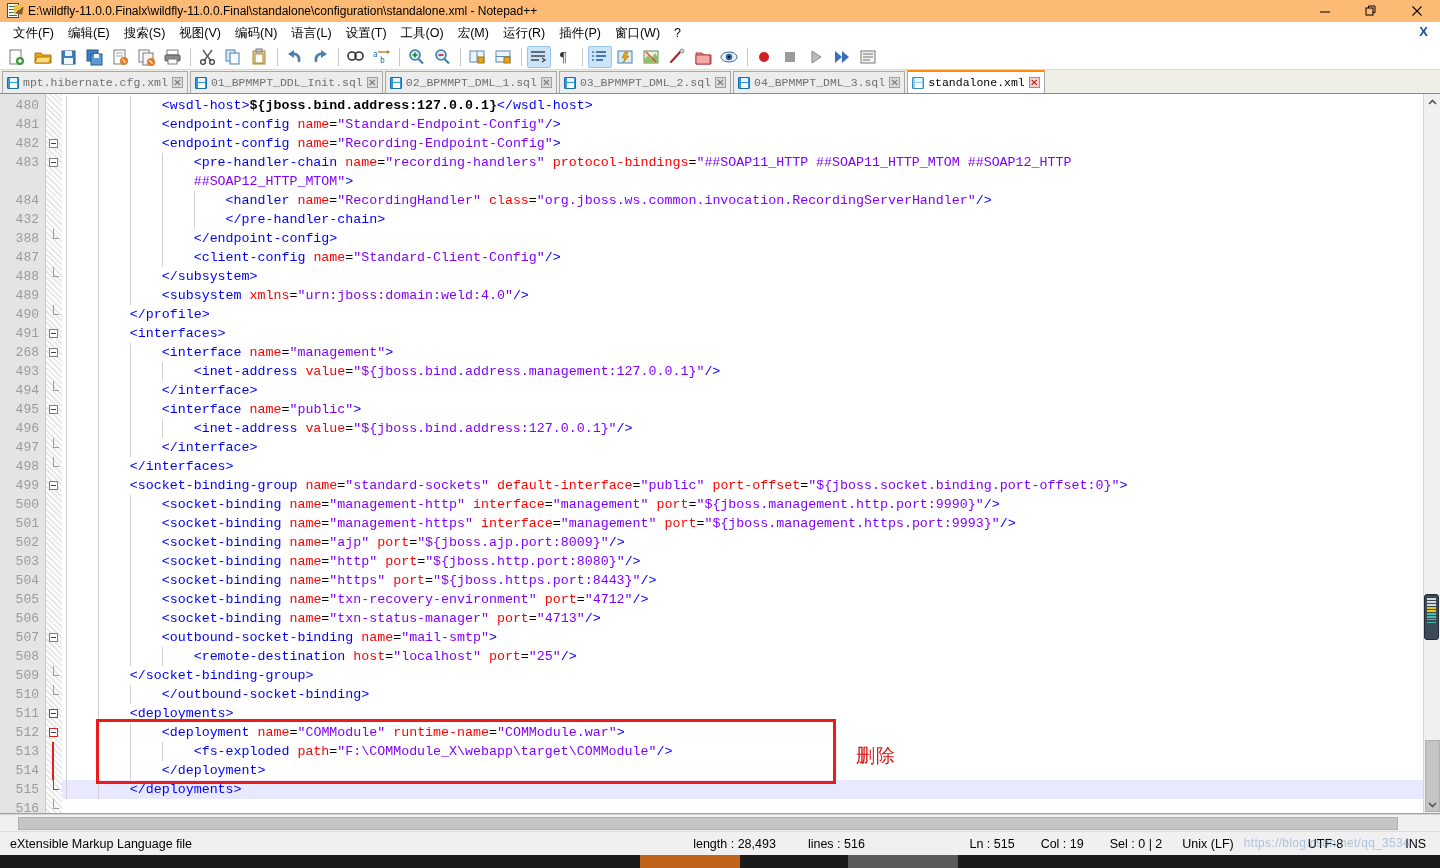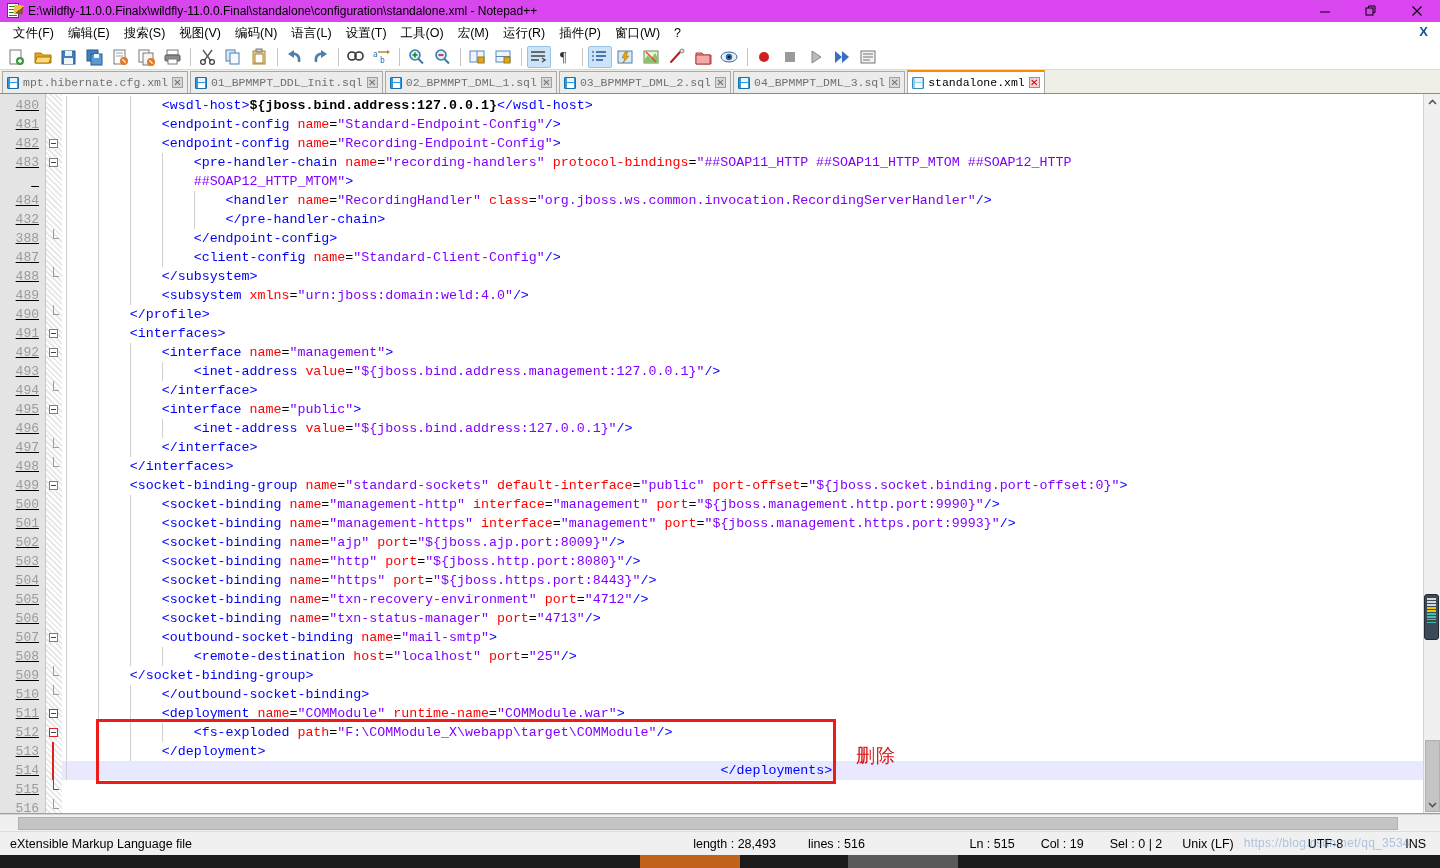--- a/index.html
+++ b/index.html
@@ -13,21 +13,21 @@
   #app {
     position: relative;
     width: 1440px; height: 868px;
     background: #f0f0f0;
     display: flex; flex-direction: column;
   }
 
   
   .titlebar {
     height: 22px; flex: 0 0 22px;
-    background: #d946ef;
+    background: #fdba74;
     display: flex; align-items: center;
     position: relative;
   }
   .app-icon {
     width: 16px; height: 16px; margin-left: 6px; margin-right: 6px;
     position: relative; flex: 0 0 16px;
   }
   .app-icon .sheet {
     position: absolute; left: 1px; top: 0px; width: 12px; height: 15px;
     background: #fdfdfd; border: 1px solid #4a4a4a;
@@ -149,21 +149,20 @@
     flex: 1 1 auto; display: flex; position: relative;
     background: #ffffff; overflow: hidden;
     border-bottom: 1px solid #a0a0a0;
   }
   .gutter {
     width: 46px; flex: 0 0 46px;
     background: #e4e4e4;
     border-right: 1px solid #c8c8c8;
     position: relative;
     padding-top: 2px;
-    text-decoration: underline;
   }
   .fold-col {
     width: 16px; flex: 0 0 16px;
     background: repeating-linear-gradient(
       45deg, #ffffff 0 2px, #e9e9e9 2px 4px);
     position: relative; padding-top: 2px;
   }
   .code-area {
     flex: 1 1 auto; position: relative;
     overflow: hidden;
@@ -209,21 +208,21 @@
 
   .cline {
     height: 19px; line-height: 19px;
     font-family: "Liberation Mono", monospace;
     font-size: 13.3px;
     white-space: pre;
     color: #000;
     padding-left: 4px;
     position: relative;
   }
-  .cline.current { background: #e8e8ff; text-align: center; }
+  .cline.current { background: #e8e8ff; }
   .indentguide {
     position: absolute; top: 0; width: 1px; height: 19px;
     background: #d0d0d0;
   }
 
   
   .tg  { color: #0000ff; }            
   .at  { color: #ff0000; }            
   .vl  { color: #8000ff; }            
   .eq  { color: #000000; }
@@ -637,21 +636,21 @@
           <div class="ln">483</div>
           <div class="ln blank">&nbsp;</div>
           <div class="ln">484</div>
           <div class="ln">432</div>
           <div class="ln">388</div>
           <div class="ln">487</div>
           <div class="ln">488</div>
           <div class="ln">489</div>
           <div class="ln">490</div>
           <div class="ln">491</div>
-          <div class="ln">492</div>
+          <div class="ln">268</div>
           <div class="ln">493</div>
           <div class="ln">494</div>
           <div class="ln">495</div>
           <div class="ln">496</div>
           <div class="ln">497</div>
           <div class="ln">498</div>
           <div class="ln">499</div>
           <div class="ln">500</div>
           <div class="ln">501</div>
           <div class="ln">502</div>
@@ -782,20 +781,21 @@
           <div class="cline"><span class="indentguide" style="left: 4px;"></span><span class="indentguide" style="left: 36.08px;"></span><span class="indentguide" style="left: 68.16px;"></span><span>            </span><span class="tg">&lt;socket-binding </span><span class="at">name</span><span class="eq">=</span><span class="vl">"management-https"</span><span class="at"> interface</span><span class="eq">=</span><span class="vl">"management"</span><span class="at"> port</span><span class="eq">=</span><span class="vl">"${jboss.management.https.port:9993}"</span><span class="tg">/&gt;</span></div>
           <div class="cline"><span class="indentguide" style="left: 4px;"></span><span class="indentguide" style="left: 36.08px;"></span><span class="indentguide" style="left: 68.16px;"></span><span>            </span><span class="tg">&lt;socket-binding </span><span class="at">name</span><span class="eq">=</span><span class="vl">"ajp"</span><span class="at"> port</span><span class="eq">=</span><span class="vl">"${jboss.ajp.port:8009}"</span><span class="tg">/&gt;</span></div>
           <div class="cline"><span class="indentguide" style="left: 4px;"></span><span class="indentguide" style="left: 36.08px;"></span><span class="indentguide" style="left: 68.16px;"></span><span>            </span><span class="tg">&lt;socket-binding </span><span class="at">name</span><span class="eq">=</span><span class="vl">"http"</span><span class="at"> port</span><span class="eq">=</span><span class="vl">"${jboss.http.port:8080}"</span><span class="tg">/&gt;</span></div>
           <div class="cline"><span class="indentguide" style="left: 4px;"></span><span class="indentguide" style="left: 36.08px;"></span><span class="indentguide" style="left: 68.16px;"></span><span>            </span><span class="tg">&lt;socket-binding </span><span class="at">name</span><span class="eq">=</span><span class="vl">"https"</span><span class="at"> port</span><span class="eq">=</span><span class="vl">"${jboss.https.port:8443}"</span><span class="tg">/&gt;</span></div>
           <div class="cline"><span class="indentguide" style="left: 4px;"></span><span class="indentguide" style="left: 36.08px;"></span><span class="indentguide" style="left: 68.16px;"></span><span>            </span><span class="tg">&lt;socket-binding </span><span class="at">name</span><span class="eq">=</span><span class="vl">"txn-recovery-environment"</span><span class="at"> port</span><span class="eq">=</span><span class="vl">"4712"</span><span class="tg">/&gt;</span></div>
           <div class="cline"><span class="indentguide" style="left: 4px;"></span><span class="indentguide" style="left: 36.08px;"></span><span class="indentguide" style="left: 68.16px;"></span><span>            </span><span class="tg">&lt;socket-binding </span><span class="at">name</span><span class="eq">=</span><span class="vl">"txn-status-manager"</span><span class="at"> port</span><span class="eq">=</span><span class="vl">"4713"</span><span class="tg">/&gt;</span></div>
           <div class="cline"><span class="indentguide" style="left: 4px;"></span><span class="indentguide" style="left: 36.08px;"></span><span class="indentguide" style="left: 68.16px;"></span><span>            </span><span class="tg">&lt;outbound-socket-binding </span><span class="at">name</span><span class="eq">=</span><span class="vl">"mail-smtp"</span><span class="tg">&gt;</span></div>
           <div class="cline"><span class="indentguide" style="left: 4px;"></span><span class="indentguide" style="left: 36.08px;"></span><span class="indentguide" style="left: 68.16px;"></span><span class="indentguide" style="left: 100.24px;"></span><span>                </span><span class="tg">&lt;remote-destination </span><span class="at">host</span><span class="eq">=</span><span class="vl">"localhost"</span><span class="at"> port</span><span class="eq">=</span><span class="vl">"25"</span><span class="tg">/&gt;</span></div>
           <div class="cline"><span class="indentguide" style="left: 4px;"></span><span class="indentguide" style="left: 36.08px;"></span><span>        </span><span class="tg">&lt;/socket-binding-group&gt;</span></div>
           <div class="cline"><span class="indentguide" style="left: 4px;"></span><span class="indentguide" style="left: 36.08px;"></span><span class="indentguide" style="left: 68.16px;"></span><span>            </span><span class="tg">&lt;/outbound-socket-binding&gt;</span></div>
+          <div class="cline"><span class="indentguide" style="left: 4px;"></span><span class="indentguide" style="left: 36.08px;"></span><span>        </span><span class="tg">&lt;deployments&gt;</span></div>
           <div class="cline"><span class="indentguide" style="left: 4px;"></span><span class="indentguide" style="left: 36.08px;"></span><span class="indentguide" style="left: 68.16px;"></span><span>            </span><span class="tg">&lt;deployment </span><span class="at">name</span><span class="eq">=</span><span class="vl">"COMModule"</span><span class="at"> runtime-name</span><span class="eq">=</span><span class="vl">"COMModule.war"</span><span class="tg">&gt;</span></div>
           <div class="cline"><span class="indentguide" style="left: 4px;"></span><span class="indentguide" style="left: 36.08px;"></span><span class="indentguide" style="left: 68.16px;"></span><span class="indentguide" style="left: 100.24px;"></span><span>                </span><span class="tg">&lt;fs-exploded </span><span class="at">path</span><span class="eq">=</span><span class="vl">"F:\COMModule_X\webapp\target\COMModule"</span><span class="tg">/&gt;</span></div>
           <div class="cline"><span class="indentguide" style="left: 4px;"></span><span class="indentguide" style="left: 36.08px;"></span><span class="indentguide" style="left: 68.16px;"></span><span>            </span><span class="tg">&lt;/deployment&gt;</span></div>
           <div class="cline current"><span class="indentguide" style="left: 4px;"></span><span class="indentguide" style="left: 36.08px;"></span><span>        </span><span class="tg">&lt;/deployments&gt;</span></div>
         </div>
 
       <div class="redbox" style="left: 34px; top: 625px; width: 740px; height: 65px;" id="redbox"></div>
       <div class="annot" style="left: 794px; top: 649px;">删除</div>
     </div>
 

